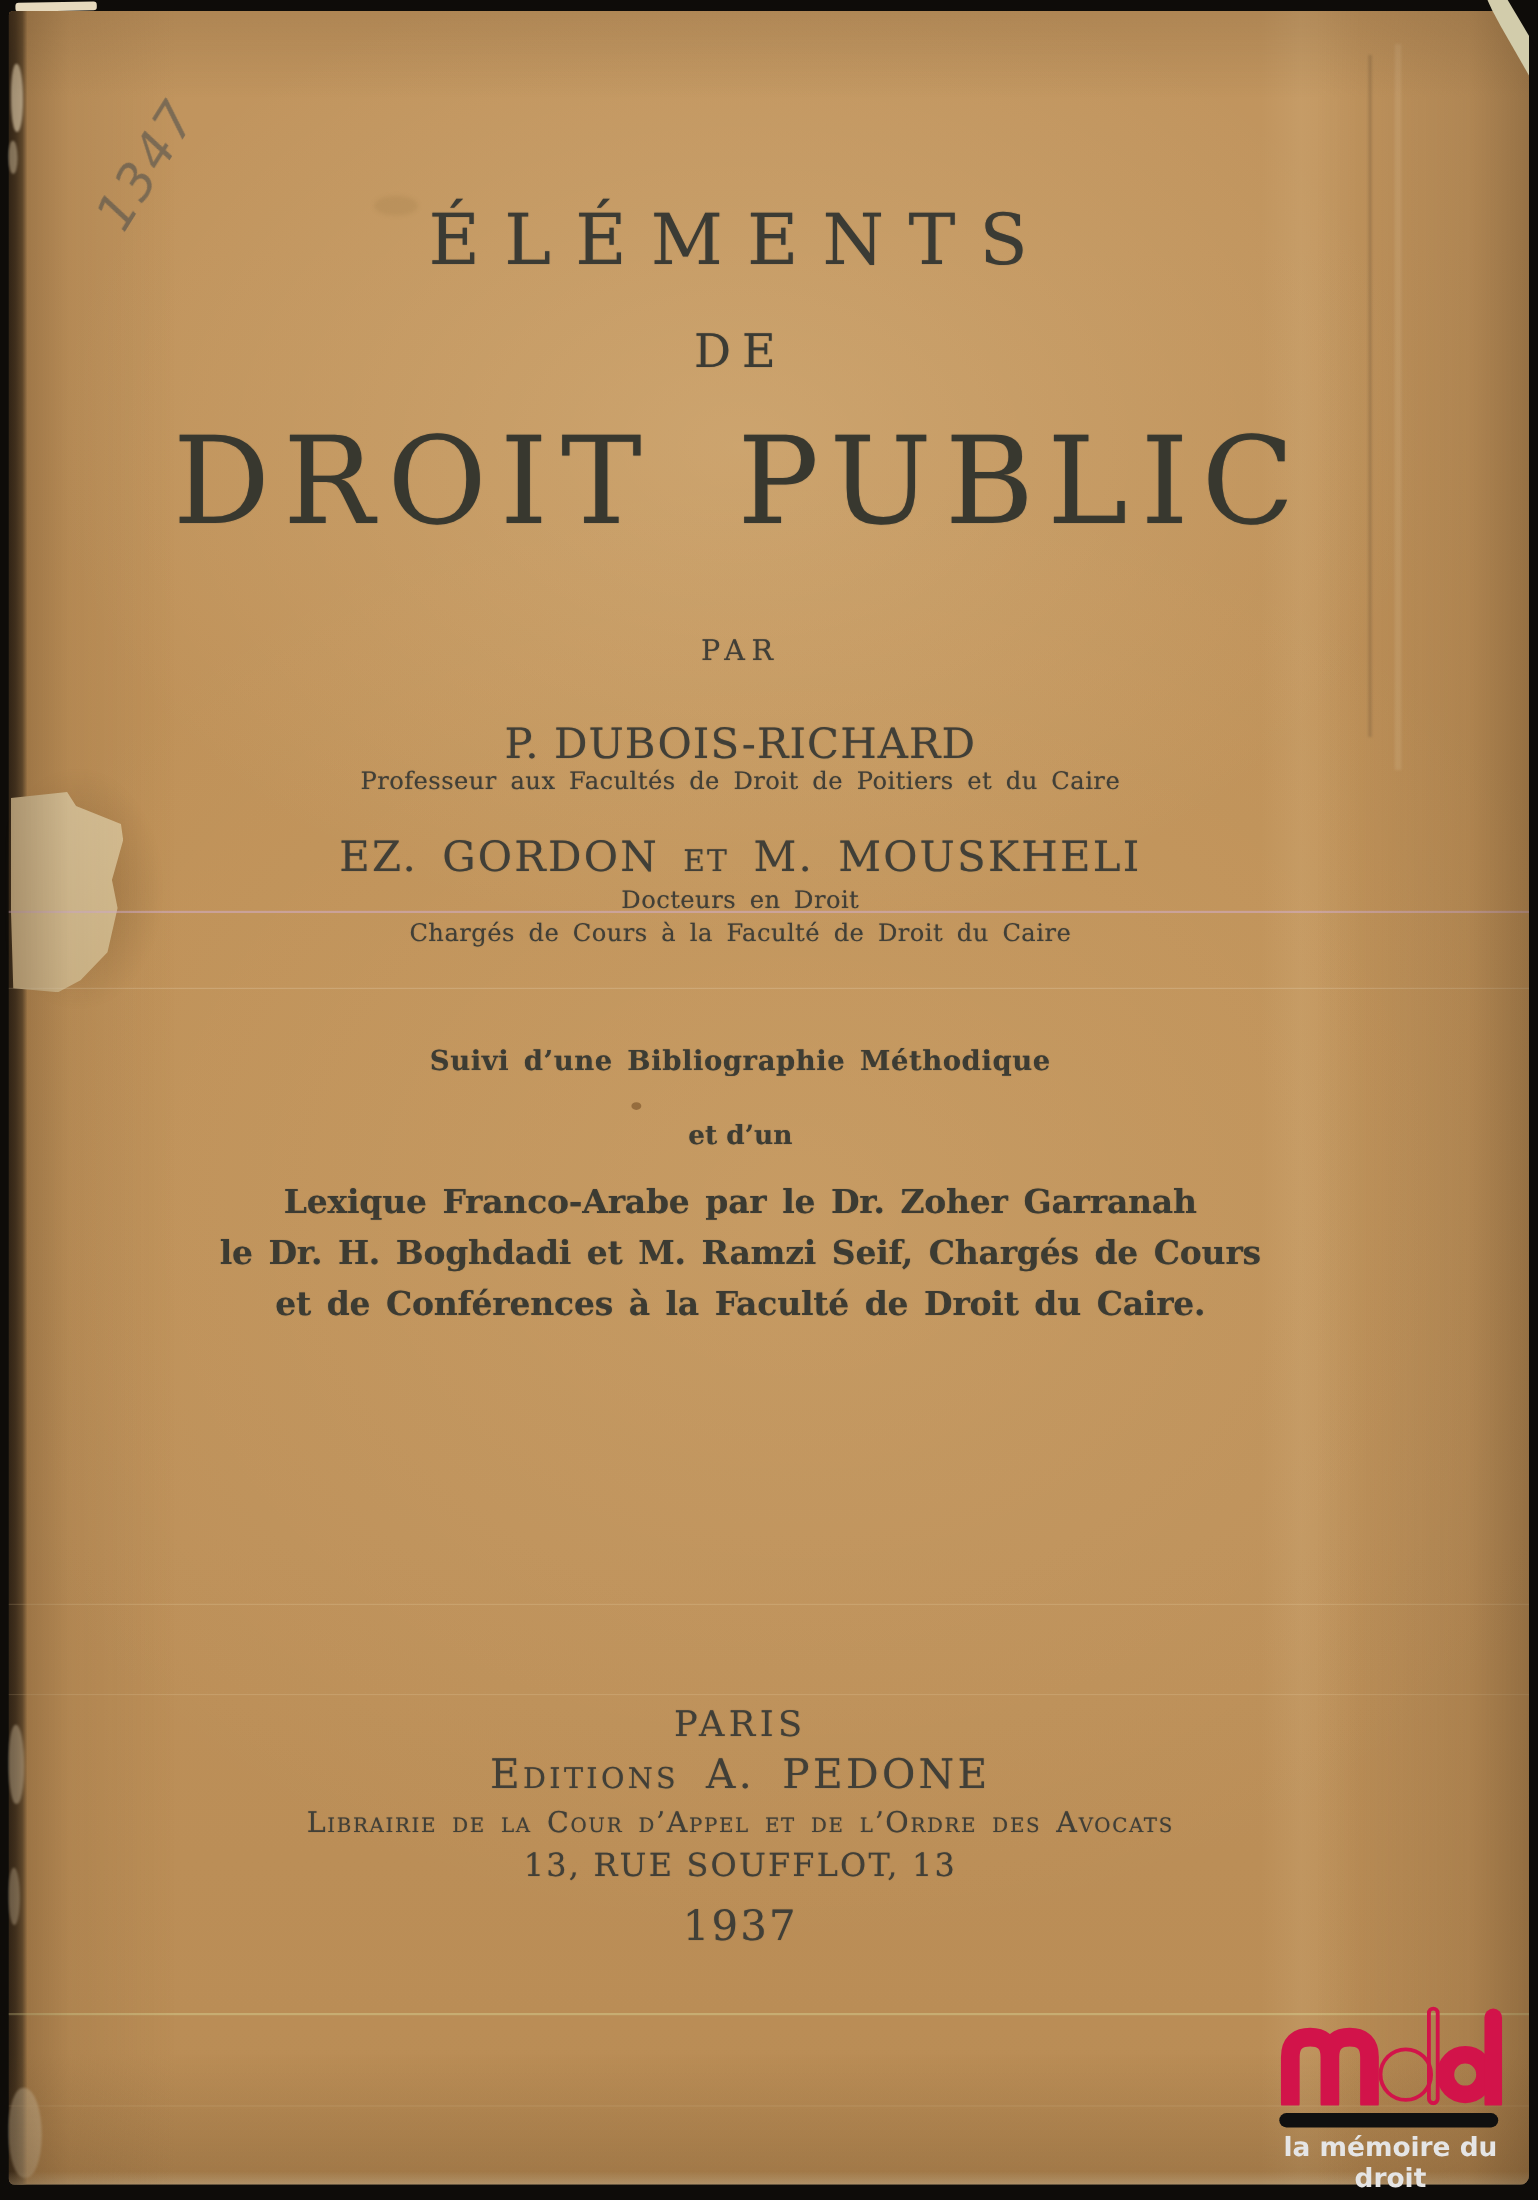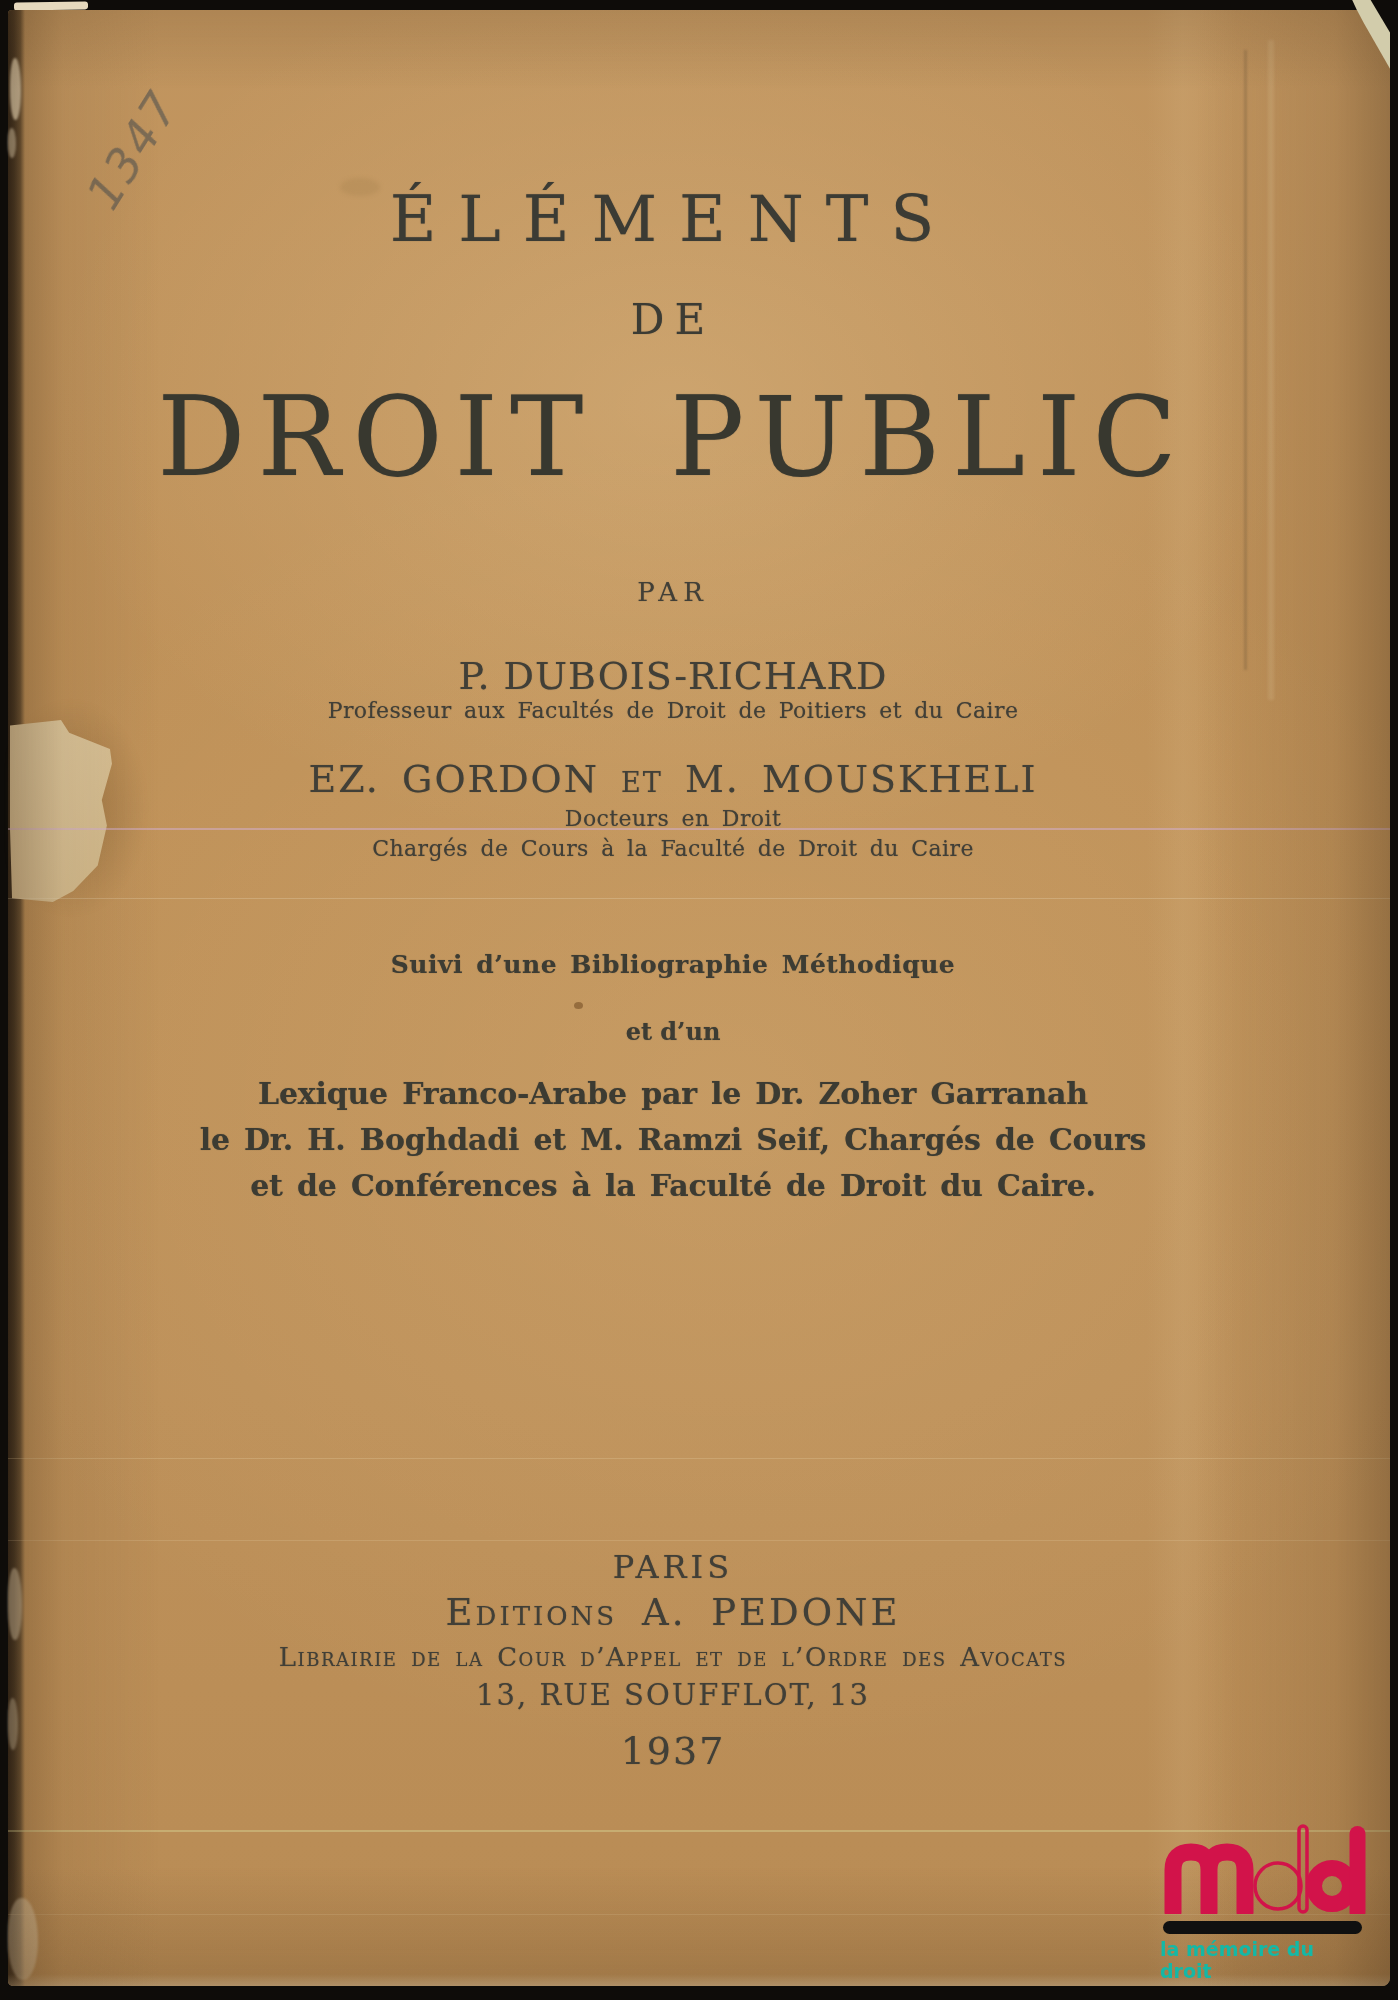--- a/index.html
+++ b/index.html
@@ -90,22 +90,22 @@
   .t-lex3{top:1158px;}
   .t-paris{top:1538px;font-size:32px;letter-spacing:4px;}
   .t-editions{top:1581px;font-size:37px;letter-spacing:3px;word-spacing:10px;font-variant:small-caps;}
   .t-librairie{top:1632px;font-size:26px;letter-spacing:1.5px;word-spacing:4px;font-variant:small-caps;}
   .t-soufflot{top:1668px;font-size:29px;letter-spacing:2px;}
   .t-year{top:1719px;font-size:38px;letter-spacing:2px;}
   
   .mdd{position:absolute;left:1160px;top:1822px;width:208px;height:160px;}
   .mdd svg{display:block;}
   .mdd-bar{position:absolute;left:3px;top:99px;width:199px;height:13px;border-radius:7px;background:#101010;}
-  .mdd-tagline{position:absolute;left:0;top:116px;width:208px;text-align:left;
-    font-family:"DejaVu Sans",sans-serif;font-weight:bold;font-size:19px;color:#14b8a6;}
+  .mdd-tagline{position:absolute;left:0;top:116px;width:208px;text-align:center;
+    font-family:"DejaVu Sans",sans-serif;font-weight:bold;font-size:24px;color:#e5e5e5;}
 </style>
 </head>
 <body>
 
 <div class="top-sliver"></div>
 
 <div class="cover">
   <div class="light-band"></div>
   <div class="crease-dark"></div>
   <div class="crease-light"></div>

